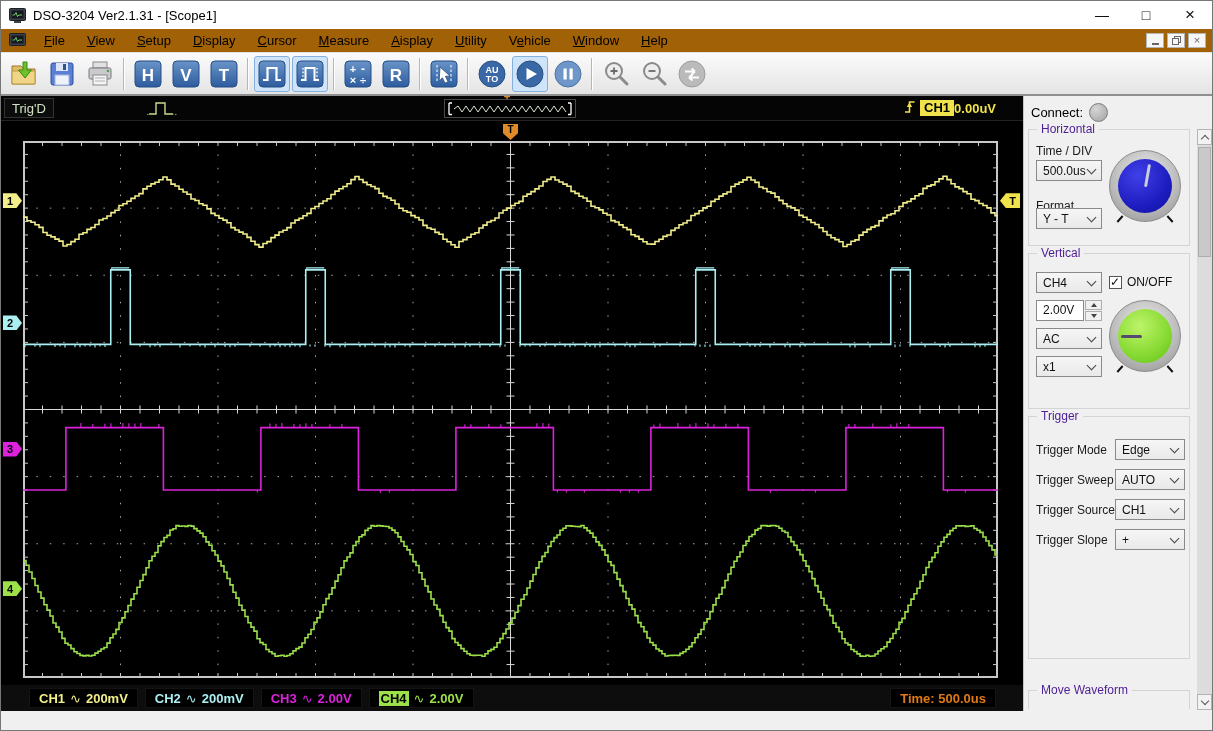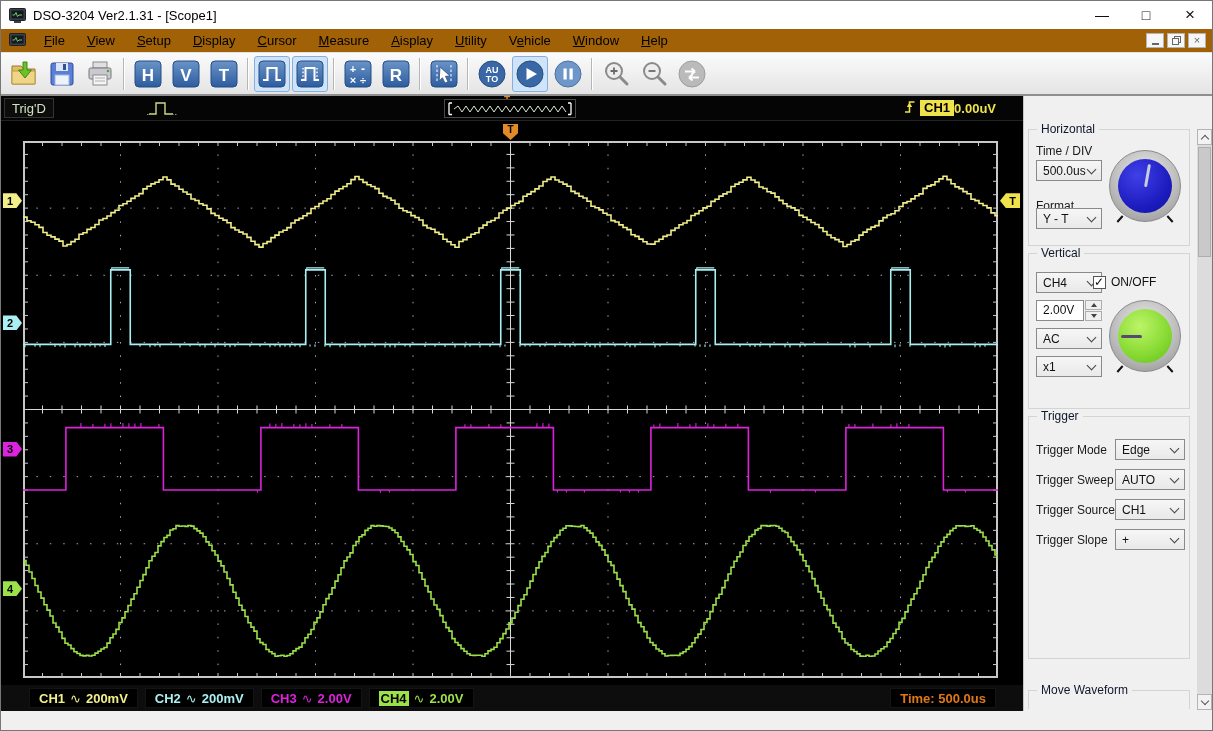--- a/index.html
+++ b/index.html
@@ -66,21 +66,21 @@
   .chbox .chid.sel{padding:0 2px;}
   .timebox{margin-left:auto;margin-right:27px;height:20px;background:#000;border:1px solid #141414;
     display:flex;align-items:center;padding:0 9px;font-size:13px;font-weight:bold;color:#e07818;}
   
   .panel{position:relative;width:191px;background:#f0f0f0;border-left:1px solid #c6c6c6;flex:0 0 auto;}
   .connect-row{position:absolute;left:0;top:0;height:32px;width:100%;display:flex;align-items:center;padding-left:7px;}
   .connect-row .lbl{font-size:13px;color:#000;margin-right:6px;}
   .led{width:19px;height:19px;border-radius:50%;background:radial-gradient(circle at 35% 30%,#d6d6d6,#a2a2a2);
     border:1px solid #7d7d7d;}
   .group{position:absolute;left:4px;width:162px;border:1px solid #d4d4d4;background:#f0f0f0;}
-  .gtitle{position:absolute;top:-8px;left:8px;background:#f0f0f0;padding:0 4px;font-size:12px;color:#0f172a;}
+  .gtitle{position:absolute;top:-8px;left:8px;background:#f0f0f0;padding:0 4px;font-size:12px;color:#4c1d95;}
   .flabel{position:absolute;font-size:12px;color:#1a1a1a;}
   .combo{position:absolute;height:21px;border:1px solid #8a8a8a;background:linear-gradient(#f6f6f6,#e9e9e9);
     display:flex;align-items:center;justify-content:space-between;cursor:default;}
   .combo .cval{font-size:12px;color:#111;padding-left:6px;white-space:nowrap;}
   .chev{width:7px;height:7px;border-right:1.5px solid #444;border-bottom:1.5px solid #444;
     transform:rotate(45deg);margin-right:6px;margin-top:-3px;flex:0 0 auto;}
   .spinner{position:absolute;display:flex;height:21px;}
   .spin-val{width:48px;height:21px;border:1px solid #8a8a8a;background:#fff;font-size:12px;color:#111;
     padding-left:6px;line-height:19px;}
   .spin-btns{width:17px;display:flex;flex-direction:column;margin-left:1px;}
@@ -709,20 +709,24 @@
           <div class="chbox">
             <span class="chid sel" style="background: rgb(156, 224, 74); color: rgb(0, 0, 0);">CH4</span>
             <span class="coup" style="color: rgb(156, 224, 74);">∿</span>
             <span class="chval" style="color: rgb(156, 224, 74);">2.00V</span>
           </div>
           <div class="timebox">Time: 500.0us</div>
         </div>
     </div>
 
     <div class="panel">
+      <div class="connect-row">
+        <span class="lbl">Connect:</span>
+        <span class="led"></span>
+      </div>
 
       <div class="group" style="top:33px;height:117px;">
         <span class="gtitle">Horizontal</span>
         <span class="flabel" style="top:14px;left:7px;">Time / DIV</span>
         <div class="combo" style="top:30px;left:7px;width:66px;">
           <span class="cval">500.0us</span>
           <span class="chev"></span>
         </div>
         <span class="flabel" style="top:62px;left:7px;margin-top:7px;">Format</span>
         <div class="combo" style="top:78px;left:7px;width:66px;">
@@ -736,21 +740,21 @@
           <span class="tick r"></span>
         </div>
       </div>
 
       <div class="group" style="top:157px;height:156px;">
         <span class="gtitle">Vertical</span>
         <div class="combo" style="top:18px;left:7px;width:66px;">
           <span class="cval">CH4</span>
           <span class="chev"></span>
         </div>
-        <span class="cbrow" style="top:21px;left:64px;align-items:center;">
+        <span class="cbrow" style="top:21px;left:80px;align-items:center;">
           <span class="cb checked" id="onoff-cb"></span>
           <span class="lbl">ON/OFF</span>
         </span>
         <span class="spinner" style="top:46px;left:7px;">
           <span class="spin-val">2.00V</span>
           <span class="spin-btns">
             <span class="spin-up">
                 <span class="arr-up"></span>
               </span>
             <span class="spin-dn">

